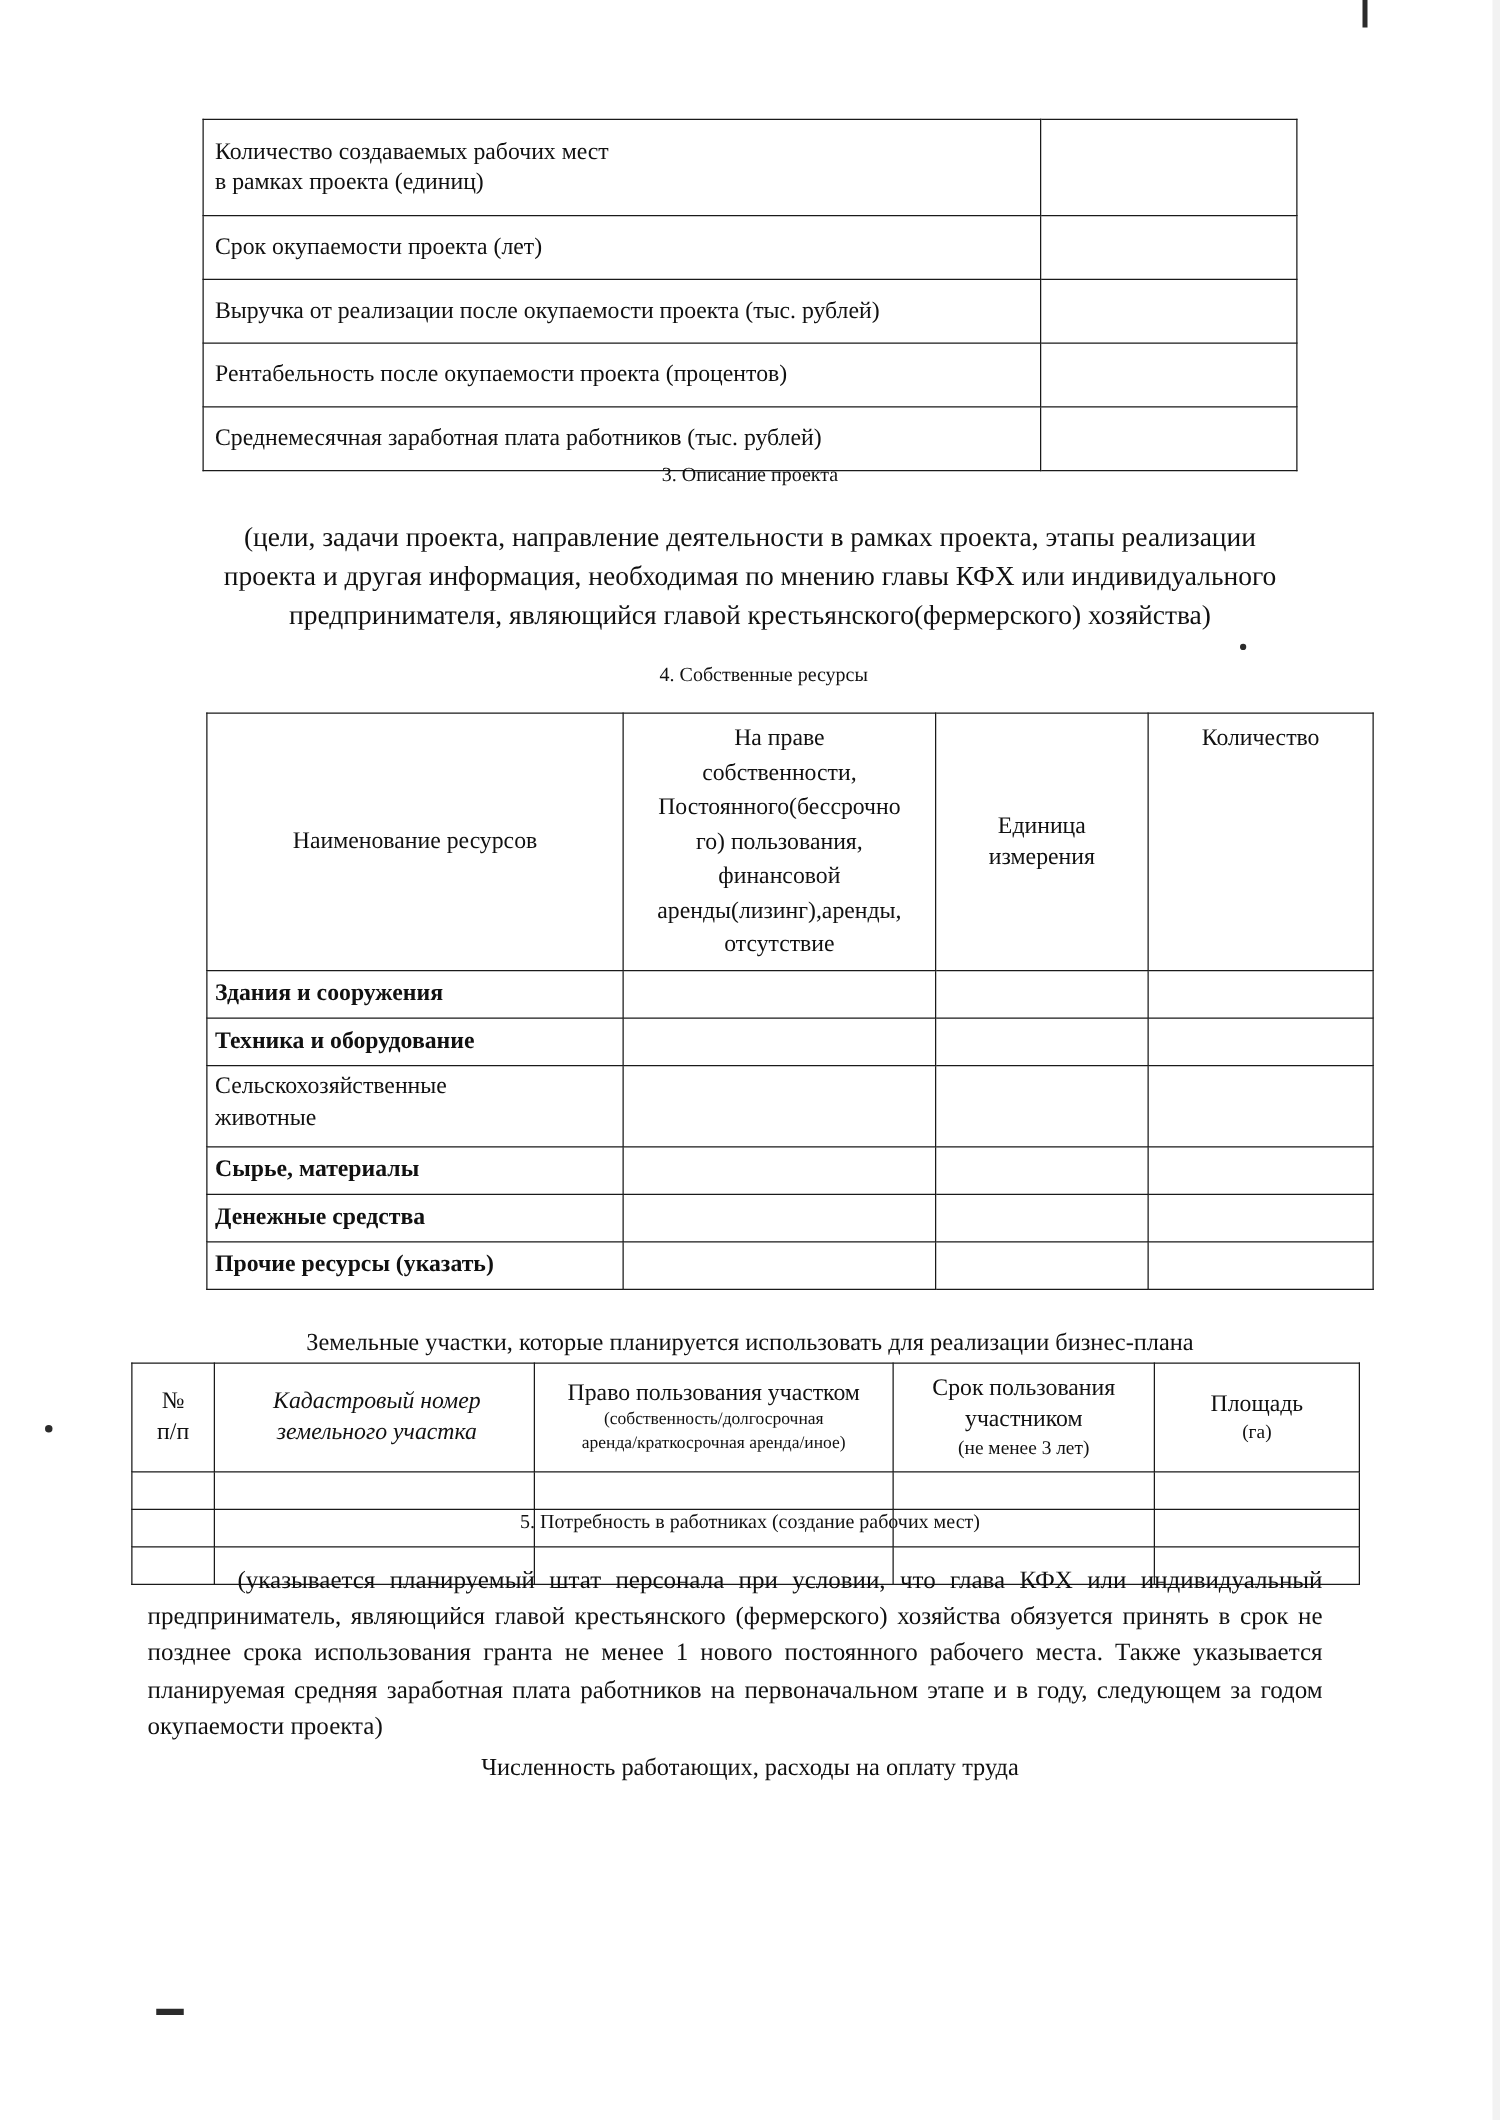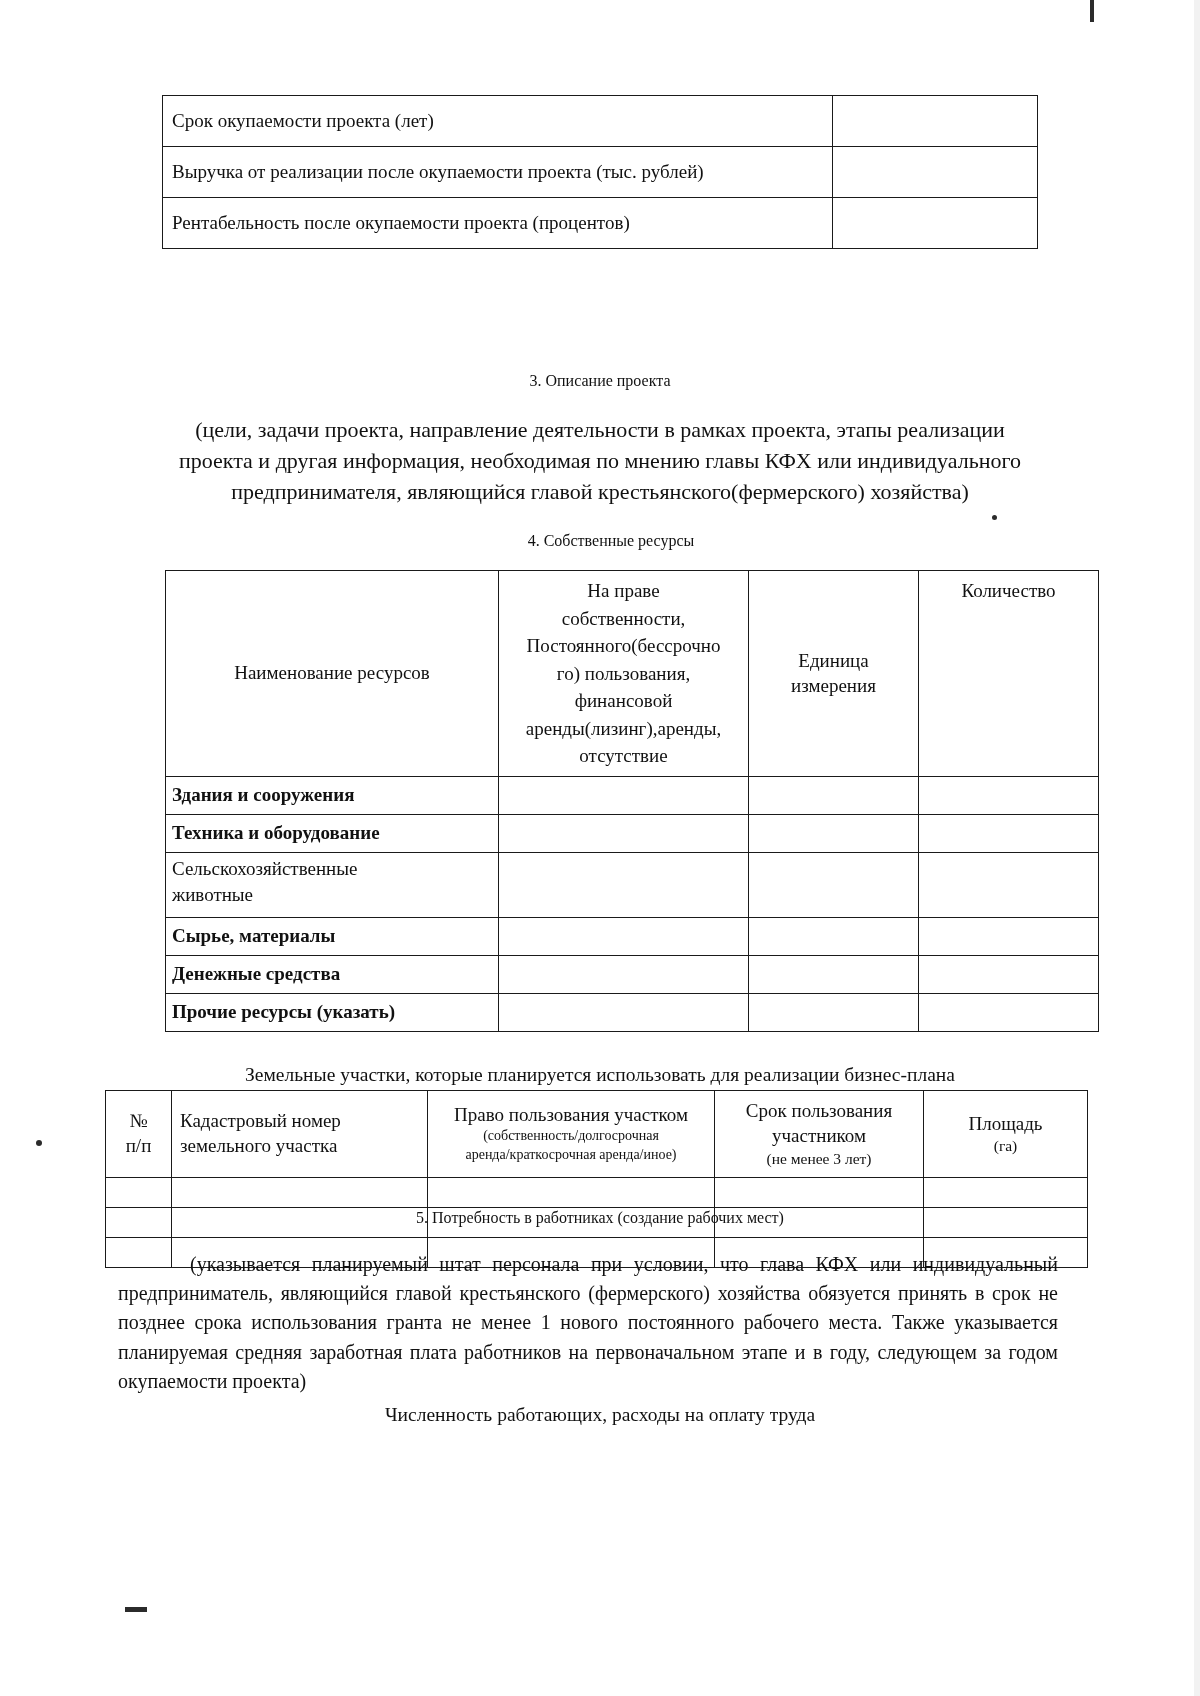--- a/index.html
+++ b/index.html
@@ -150,21 +150,21 @@
     top: 1090px;
     width: 933px;
   }
   #land-table td { font-size: 19px; padding: 2px 4px; }
   #land-table td.lh {
     text-align: center;
     vertical-align: middle;
     line-height: 1.3;
   }
   #land-table td.c-no   { width: 57px; }
-  #land-table td.c-kad  { width: 243px; text-align: left; padding-left: 8px; }
+  #land-table td.c-kad  { width: 243px; text-align: center; padding-left: 8px; font-style: italic; }
   #land-table td.c-pravo{ width: 278px; }
   #land-table td.c-srok { width: 200px; }
   #land-table td.c-plo  { width: 155px; }
   #land-table tr.land-header td { height: 82px; }
   #land-table tr.land-empty td { height: 25px; }
   .small-note {
     font-size: 14px;
     line-height: 1.35;
     display: block;
   }
@@ -207,30 +207,41 @@
   <div class="scan-edge-right"></div>
   <div class="scan-mark mark-a"></div>
   <div class="scan-mark mark-b"></div>
   <div class="scan-mark mark-c"></div>
   <div class="scan-mark mark-d"></div>
 
   <div class="content">
 
     <table class="doc-table" id="indicators-table">
       <tbody>
+          <tr class="two-line">
+        <td class="label">
+          <span>Количество создаваемых рабочих мест</span><br>
+          <span>в рамках проекта (единиц)</span>
+        </td>
+        <td class="value"></td>
+      </tr>
       <tr class="one-line">
         <td class="label">Срок окупаемости проекта (лет)</td>
         <td class="value"></td>
       </tr>
       <tr class="one-line">
         <td class="label">Выручка от реализации после окупаемости проекта (тыс. рублей)</td>
         <td class="value"></td>
       </tr>
       <tr class="one-line">
         <td class="label">Рентабельность после окупаемости проекта (процентов)</td>
+        <td class="value"></td>
+      </tr>
+      <tr class="one-line">
+        <td class="label">Среднемесячная заработная плата работников (тыс. рублей)</td>
         <td class="value"></td>
       </tr>
     </tbody>
       </table>
 
     <div class="heading" id="heading-3">3. Описание проекта</div>
 
     <div id="desc-3">
       <div>(цели, задачи проекта, направление деятельности в рамках проекта, этапы реализации</div>
       <div>проекта и другая информация, необходимая по мнению главы КФХ или индивидуального</div>

